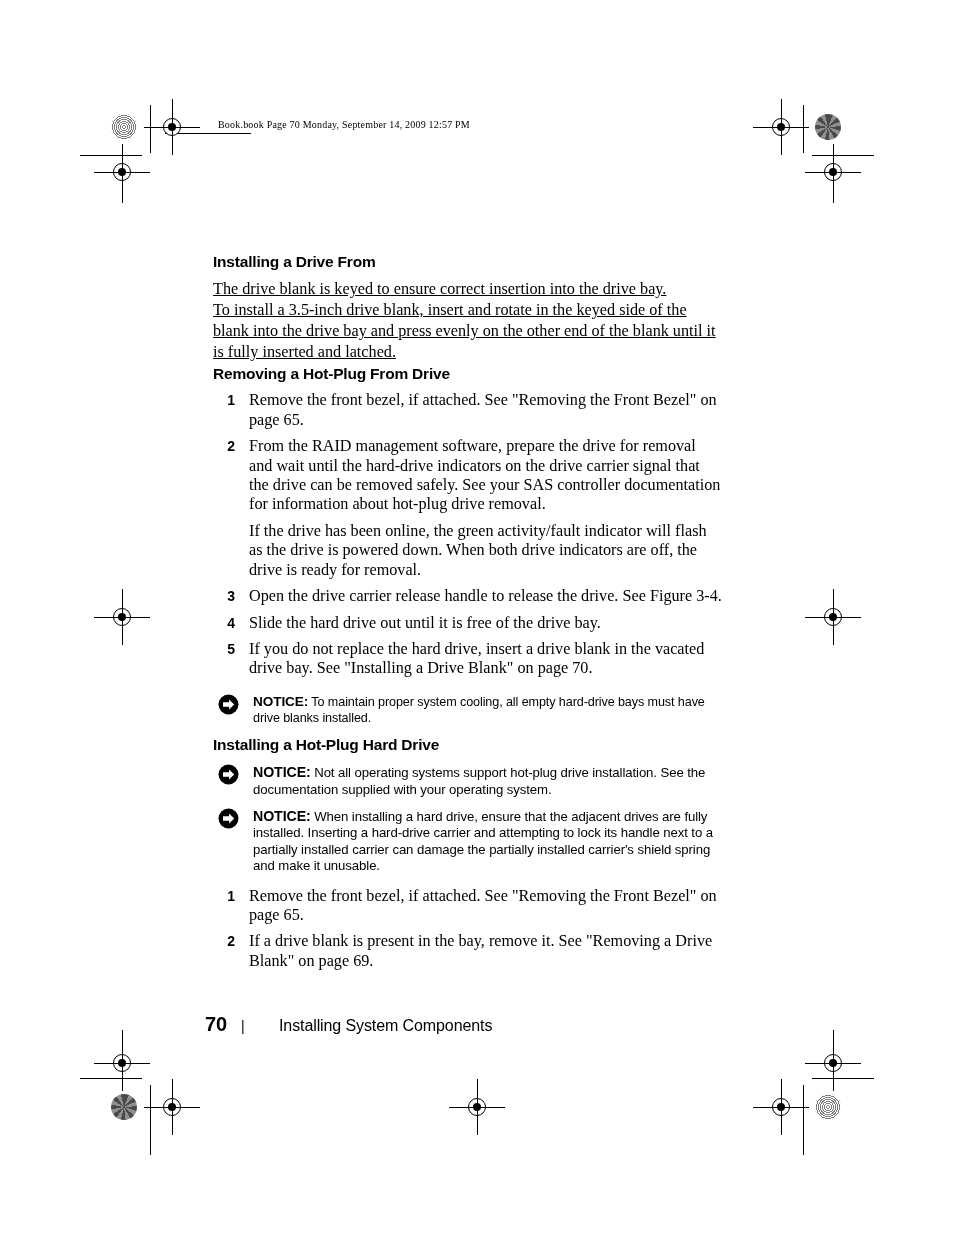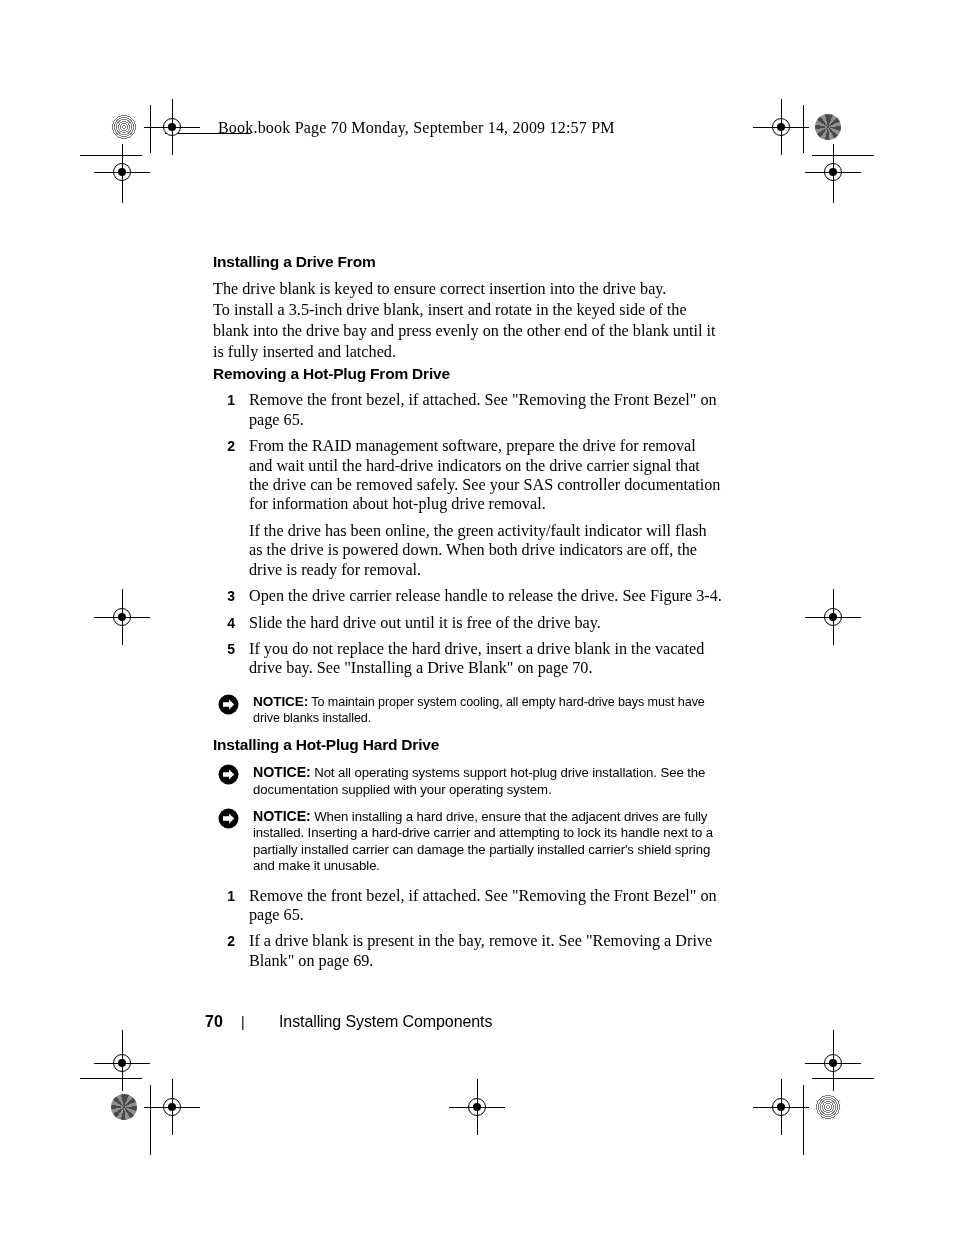--- a/index.html
+++ b/index.html
@@ -101,21 +101,21 @@
       repeating-radial-gradient(circle at 50% 50%, #ffffff 0px, #ffffff 1px, #7d7d7d 1px, #7d7d7d 2px);
     background-color: #c8c8c8;
   }
 
   
   #doc-header {
     position: absolute;
     left: 218px;
     top: 119px;
     font-family: "Liberation Serif", "DejaVu Serif", serif;
-    font-size: 16px;
+    font-size: 10px;
     letter-spacing: 0.2px;
     white-space: nowrap;
   }
 
   
   #content {
     position: absolute;
     left: 213px;
     top: 253px;
     width: 510px;
@@ -130,20 +130,21 @@
     line-height: 1.15;
   }
   .sec-gap { margin-top: 26px; }
 
   p.body-para {
     font-family: "Liberation Serif", "DejaVu Serif", serif;
     font-size: 16.2px;
     line-height: 19.2px;
     margin: 0 0 2px 0;
     text-align: left;
+    text-decoration: underline;
   }
 
   ol.steps {
     list-style: none;
     margin: 0;
     padding: 0;
   }
   ol.steps li.step {
     position: relative;
     padding-left: 36px;
@@ -204,21 +205,21 @@
   #footer {
     position: absolute;
     left: 205px;
     top: 1013px;
     display: flex;
     align-items: baseline;
     font-family: "Liberation Sans Narrow", "Liberation Sans", "DejaVu Sans", sans-serif;
   }
   #footer .pagenum {
     font-weight: bold;
-    font-size: 16px;
+    font-size: 20px;
     width: 36px;
   }
   #footer .sep {
     font-size: 14px;
     width: 38px;
   }
   #footer .foottext {
     font-size: 16px;
     letter-spacing: -0.1px;
   }

